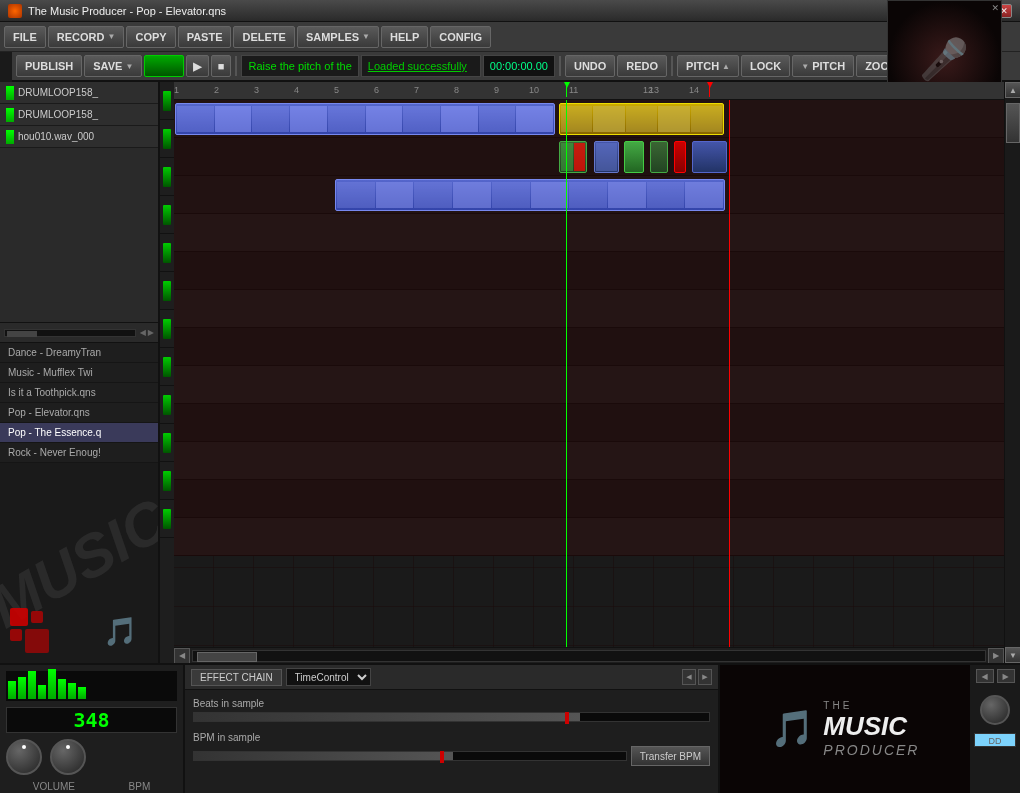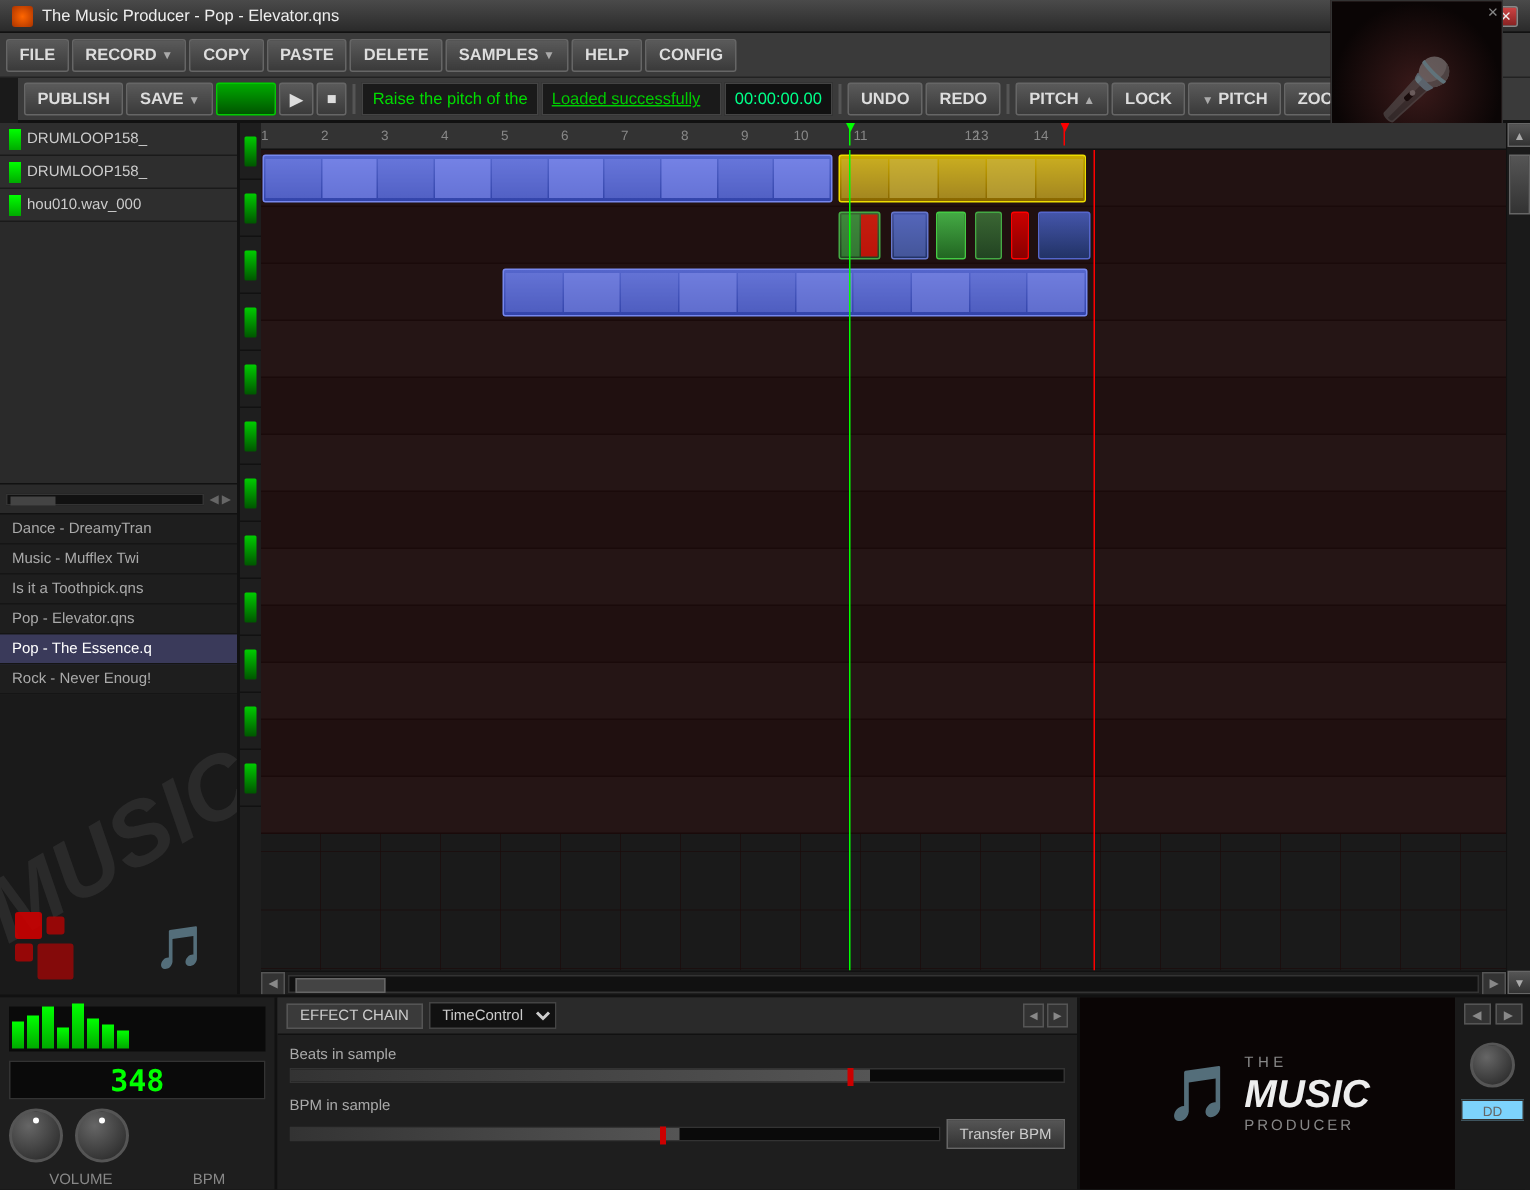--- a/index.html
+++ b/index.html
@@ -941,21 +941,21 @@
         </div>
       </div>
     </div>
 
     <div id="logo-panel">
       <div class="logo-inner">
         <div style="font-size:36px;color:#888;">🎵</div>
         <div>
           <div style="font-size:10px;color:#888;letter-spacing:3px;">THE</div>
           <div style="font-size:26px;font-weight:bold;color:#eee;font-style:italic;">MUSIC</div>
-          <div style="font-size:10px;color:#888;letter-spacing:2px;">PRODUCER</div>
+          <div style="font-size:14px;color:#888;letter-spacing:2px;font-style:italic;">PRODUCER</div>
         </div>
       </div>
     </div>
 
     <div id="small-controls">
       <div style="display:flex;gap:3px;margin-bottom:4px;">
         <div class="h-scroll-btn" style="width:18px;height:14px;">◀</div>
         <div class="h-scroll-btn" style="width:18px;height:14px;">▶</div>
       </div>
       <div class="small-knob" style="margin:4px 0;"></div>

